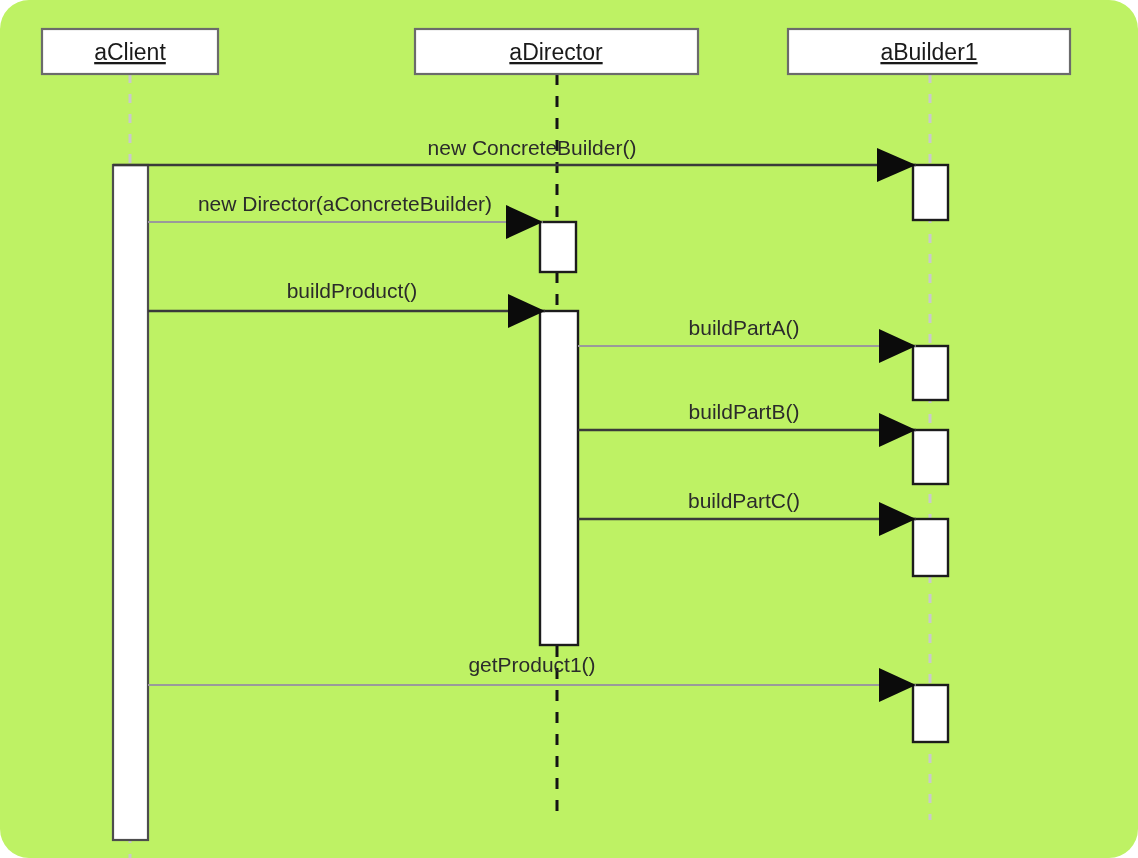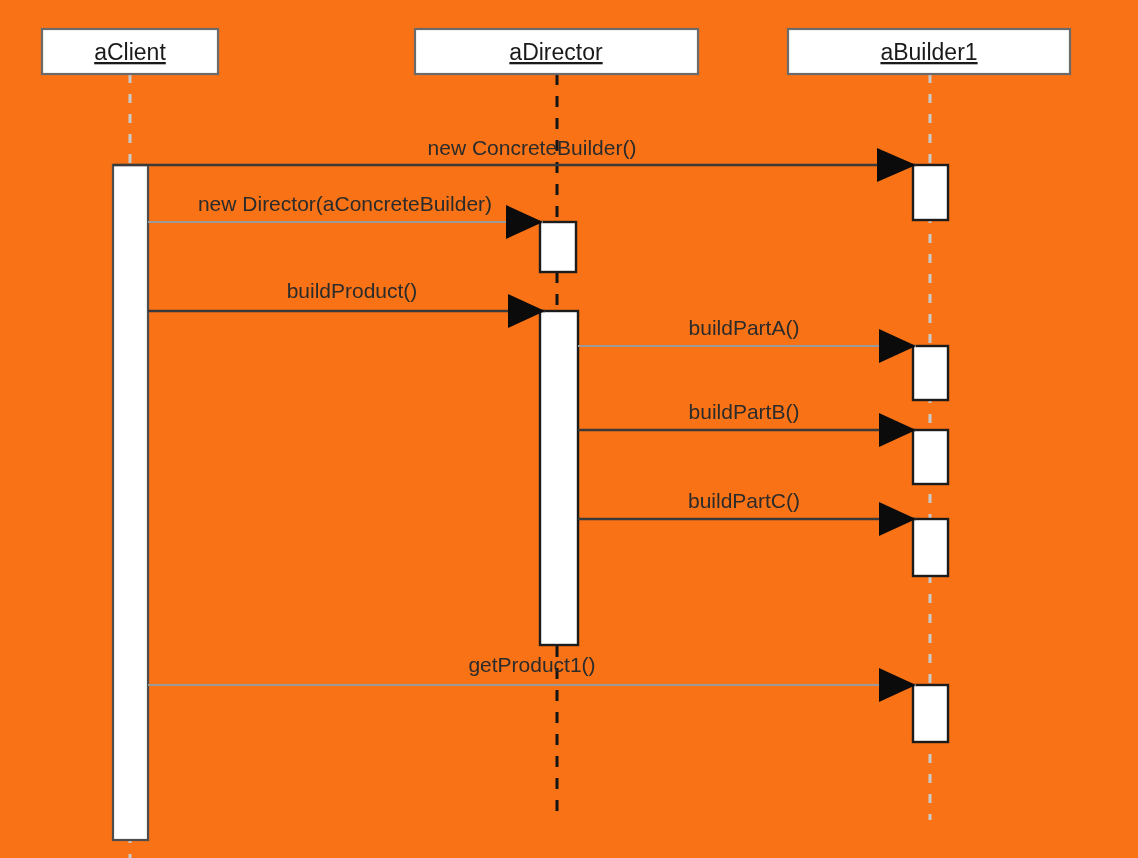--- a/index.html
+++ b/index.html
@@ -7,22 +7,23 @@
     padding: 0;
     background: #ffffff;
   }
   body {
     font-family: "Liberation Sans", sans-serif;
   }
   #diagram-root {
     position: relative;
     width: 1138px;
     height: 858px;
-    background: #f97316;
+    background: #bef264;
     overflow: hidden;
+    border-radius: 29px;
   }
   svg#seq-svg {
     position: absolute;
     left: 0;
     top: 0;
     width: 1138px;
     height: 858px;
     display: block;
   }
   .participant-box {

